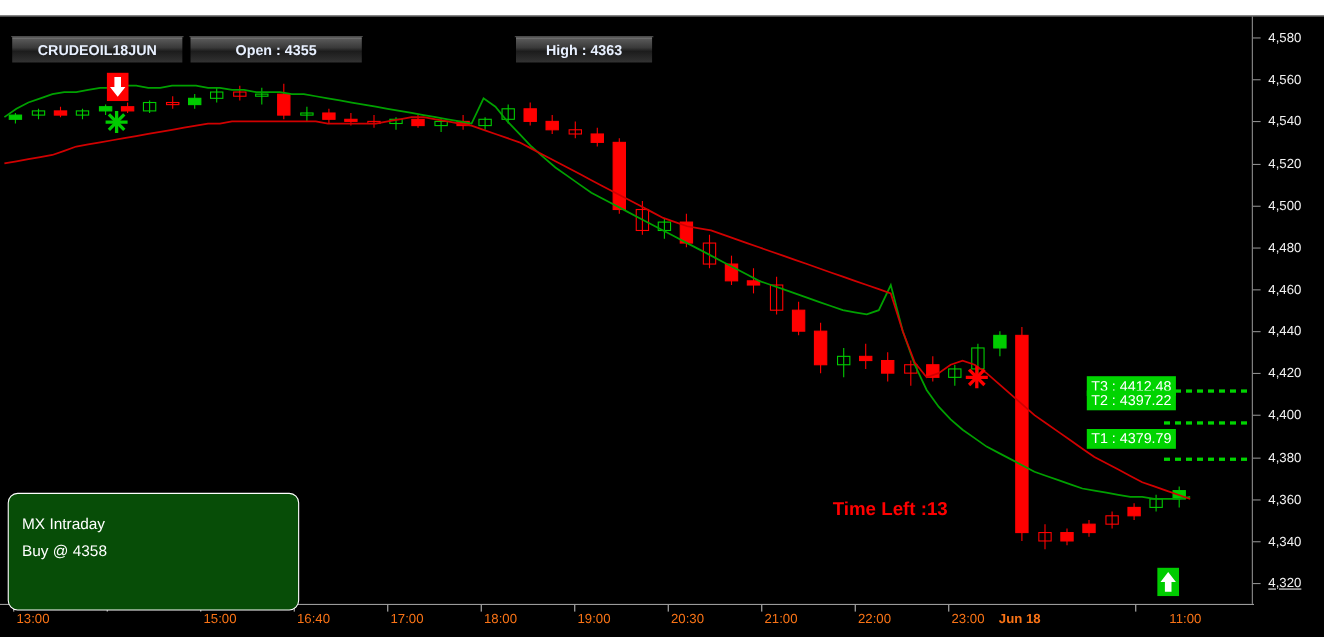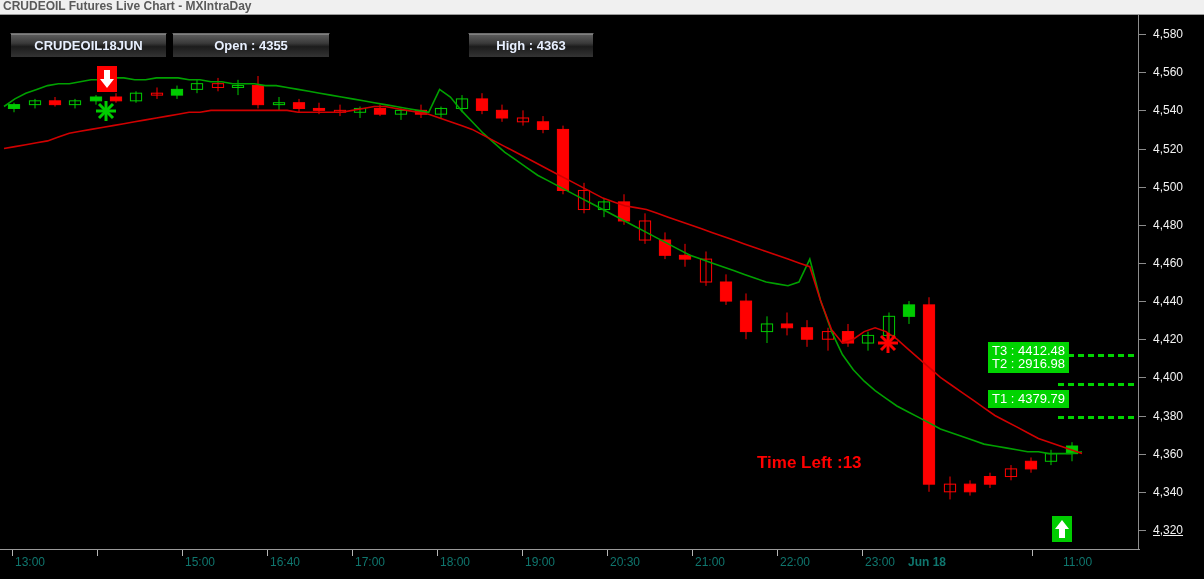--- a/index.html
+++ b/index.html
@@ -110,21 +110,21 @@
   .time-tick {
     position: absolute;
     top: 0;
     width: 1px; height: 6px;
     background: #b6b6b6;
   }
   .time-label {
     position: absolute;
     top: 5px;
     font-size: 12px;
-    color: #0f766e;
+    color: #f97316;
     white-space: nowrap;
   }
   .time-label.bold { font-weight: bold; }
 
   
   #plot {
     position: absolute;
     left: 0; top: 0;
     width: 1140px; height: 534px;
     overflow: hidden;
@@ -174,23 +174,20 @@
   #sig-action { top: 43px; }
 
   
   .marker { position: absolute; z-index: 30; }
 </style>
 </head>
 <body>
 
 <div id="app">
 
-  <div id="titlebar">
-    <div class="title-text">CRUDEOIL Futures Live Chart - MXIntraDay</div>
-  </div>
 
   <div id="chartframe">
 
     <div id="plotborder"></div>
 
     <div id="plot">
       <svg id="plot-svg" width="1140" height="534">
           <g>
             <line x1="14" y1="87.7285714285714" x2="14" y2="97.26428571428573" stroke="#00cc00" stroke-width="1"></line>
             <rect x="8.406603773584905" y="89.63571428571424" width="11.186792452830188" height="3.814285714285802" fill="#00cc00" stroke="#00cc00" stroke-width="1"></rect>
@@ -410,21 +407,21 @@
 
     <div id="infobar">
       <div class="info-btn" id="btn-symbol">CRUDEOIL18JUN</div>
       <div class="info-btn" id="btn-open">Open : 4355</div>
       <div class="info-btn" id="btn-high">High : 4363</div>
     </div>
 
     <div id="targets-layer">
         <div class="target-label" style="left: 988px; top: 308.556px; margin-top: 18px;">T3 : 4412.48</div>
         <div style="position: absolute; left: 1058px; top: 338.556px; width: 80px; height: 3px; z-index: 30; background-image: repeating-linear-gradient(to right, rgb(0, 212, 0) 0px, rgb(0, 212, 0) 6px, transparent 6px, transparent 10px);"></div>
-        <div class="target-label" style="left: 988px; top: 339.659px;">T2 : 2916.98</div>
+        <div class="target-label" style="left: 988px; top: 339.659px;">T2 : 4397.22</div>
         <div style="position: absolute; left: 1058px; top: 367.659px; width: 80px; height: 3px; z-index: 30; background-image: repeating-linear-gradient(to right, rgb(0, 212, 0) 0px, rgb(0, 212, 0) 6px, transparent 6px, transparent 10px);"></div>
         <div class="target-label" style="left: 988px; top: 374.901px;">T1 : 4379.79</div>
         <div style="position: absolute; left: 1058px; top: 400.901px; width: 80px; height: 3px; z-index: 30; background-image: repeating-linear-gradient(to right, rgb(0, 212, 0) 0px, rgb(0, 212, 0) 6px, transparent 6px, transparent 10px);"></div>
       </div>
 
     <div id="markers-layer">
         <div class="marker" style="left: 97px; top: 51px;"><svg width="20" height="26" viewBox="0 0 20 26">
             <rect x="0" y="0" width="20" height="26" fill="#ff0000"></rect>
             <path d="M10 22 L3 13 L7 13 L7 4 L13 4 L13 13 L17 13 Z" fill="#ffffff"></path>
           </svg></div>
@@ -445,20 +442,24 @@
             </g>
           </svg></div>
         <div class="marker" style="left: 1052px; top: 501px;"><svg width="20" height="26" viewBox="0 0 20 26">
             <rect x="0" y="0" width="20" height="26" fill="#00cc00"></rect>
             <path d="M10 4 L17 13 L13 13 L13 22 L7 22 L7 13 L3 13 Z" fill="#ffffff"></path>
           </svg></div>
       </div>
 
     <div id="timeleft" style="left:757px; top:438px;">Time Left :13</div>
 
+    <div id="signalbox">
+      <div class="sig-line" id="sig-title">MX Intraday</div>
+      <div class="sig-line" id="sig-action">Buy @ 4358</div>
+    </div>
 
     <div id="priceaxis">
         <div class="price-tick" style="top: 19.0714px;"></div>
         <div class="price-label" style="top: 19.0714px;">4,580</div>
         <div class="price-tick" style="top: 57.2143px;"></div>
         <div class="price-label" style="top: 57.2143px;">4,560</div>
         <div class="price-tick" style="top: 95.3571px;"></div>
         <div class="price-label" style="top: 95.3571px;">4,540</div>
         <div class="price-tick" style="top: 133.5px;"></div>
         <div class="price-label" style="top: 133.5px;">4,520</div>

